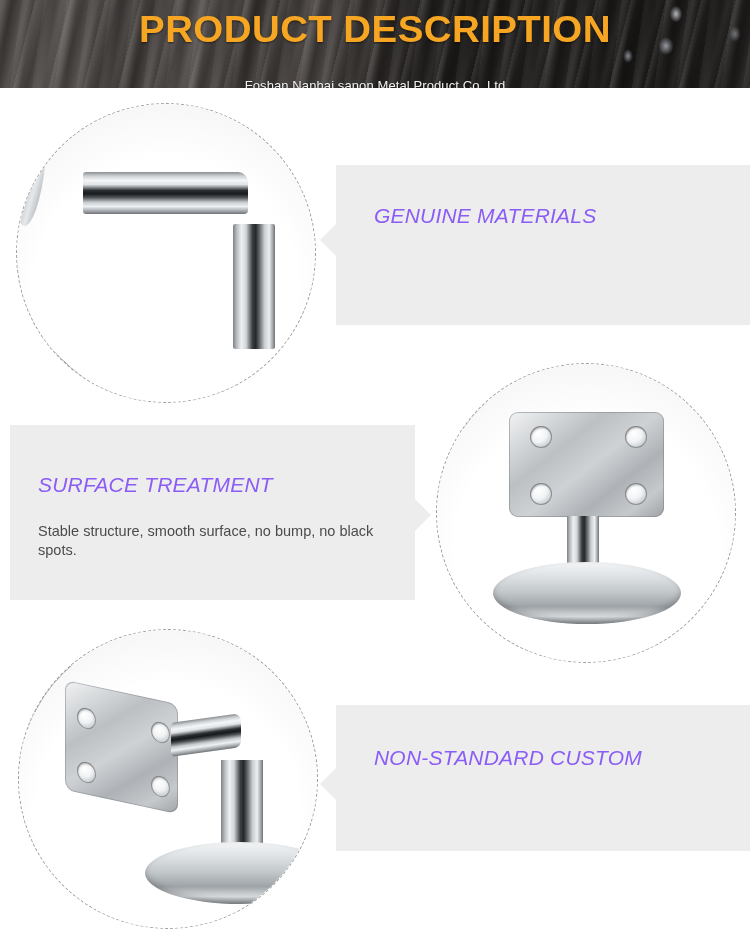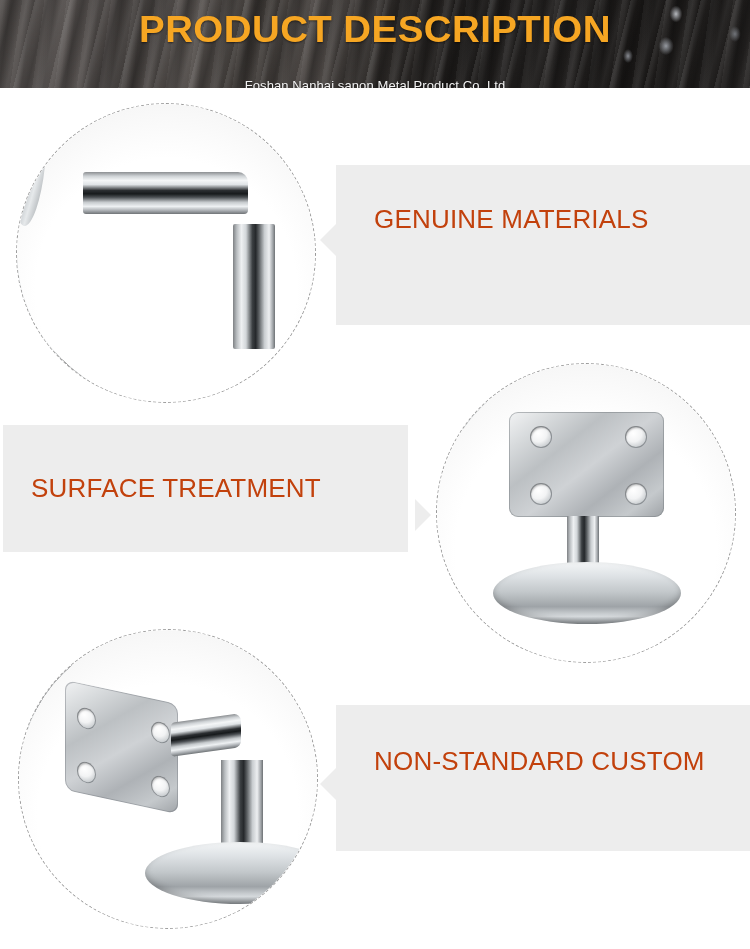--- a/index.html
+++ b/index.html
@@ -172,25 +172,26 @@
   .p3 .baserim { left:126px; top:236px; width:190px; height:42px; border-radius:0 0 50% 50% / 0 0 100% 100%;
               background:linear-gradient(to bottom,#c6cacd 0%,#989ea2 55%,#ccd0d3 100%); }
 
   
   .panel {
     position:absolute;
     background:#ededed;
   }
   .panel .heading {
     position:absolute;
-    color:#c2410c;
-    font-size:26px;
+    color:#8b5cf6;
+    font-size:21px;
     font-weight:400;
     letter-spacing:.2px;
     white-space:nowrap;
+    font-style:italic;
   }
   .panel .body {
     position:absolute;
     color:#4b4b4b;
     font-size:14.5px;
     line-height:19px;
   }
   
   .notch {
     position:absolute;
@@ -204,21 +205,21 @@
   .notch-right {
     border-top:16px solid transparent;
     border-bottom:16px solid transparent;
     border-left:16px solid #ededed;
   }
 
   .pnl1 { left:336px; top:165px; width:414px; height:160px; }
   .pnl1 .heading { left:38px; top:39px; }
   .pnl1 .body    { left:38px; top:87px; width:350px; }
 
-  .pnl2 { left:3px; top:425px; width:405px; height:127px; }
+  .pnl2 { left:10px; top:425px; width:405px; height:175px; }
   .pnl2 .heading { left:28px; top:48px; }
   .pnl2 .body    { left:28px; top:97px; width:355px; }
 
   .pnl3 { left:336px; top:705px; width:414px; height:146px; }
   .pnl3 .heading { left:38px; top:41px; }
   .pnl3 .body    { left:38px; top:91px; width:350px; }
 </style>
 </head>
 <body>
 
@@ -269,20 +270,21 @@
     <div class="baserim"></div>
   </div>
 
   <div class="panel pnl1">
     <div class="heading">GENUINE MATERIALS</div>
   </div>
   <div class="notch notch-left pnl1" style="width:0;height:0;left:320px;top:224px;background:none;"></div>
 
   <div class="panel pnl2">
     <div class="heading">SURFACE TREATMENT</div>
+    <div class="body">Stable structure, smooth surface, no bump, no black spots.</div>
   </div>
   <div class="notch notch-right" style="left:415px;top:499px;"></div>
 
   <div class="panel pnl3">
     <div class="heading">NON-STANDARD CUSTOM</div>
   </div>
   <div class="notch notch-left" style="left:320px;top:768px;"></div>
 
 </div>
 

